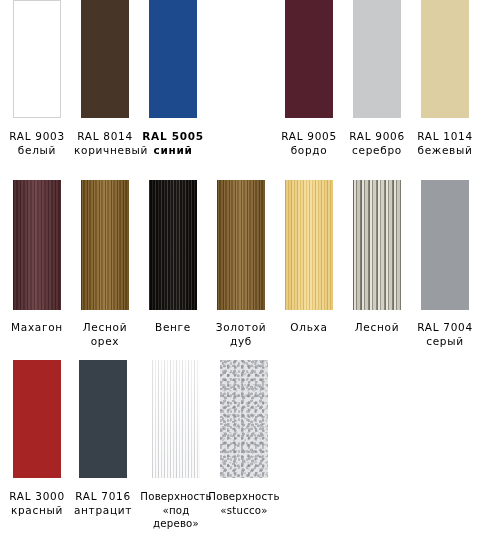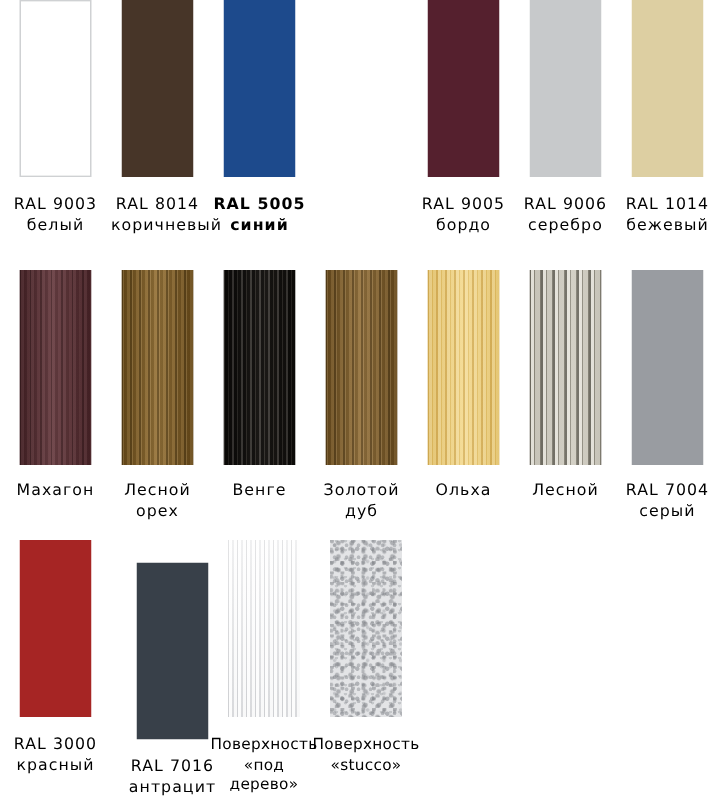--- a/index.html
+++ b/index.html
@@ -159,21 +159,21 @@
       </div>
     </div>
   <div class="swatch-row row-3">
       <div class="cell" style="left: 6px;">
         <div class="chip">
           <div class="chip-inner" style="background-color:#a62524;"></div>
         </div>
         <div class="label">RAL 3000
 красный</div>
       </div>
-      <div class="cell" style="left: 84px; margin-top: 15px;">
+      <div class="cell" style="left: 72px;">
         <div class="chip">
           <div class="chip-inner" style="background-color:#384049;"></div>
         </div>
         <div class="label">RAL 7016
 антрацит</div>
       </div>
       <div class="cell wide" style="left: 139px;">
         <div class="chip">
           <div class="chip-inner" style="background-color:#ececee;background-image:repeating-linear-gradient(90deg,rgba(170,172,176,0.30) 0px, rgba(170,172,176,0.30) 1px, rgba(255,255,255,0.9) 1px, rgba(255,255,255,0.9) 3px,rgba(195,197,200,0.22) 3px, rgba(195,197,200,0.22) 4px, rgba(255,255,255,0.8) 4px, rgba(255,255,255,0.8) 6px),linear-gradient(180deg, rgba(255,255,255,0.85), rgba(205,207,210,0.45));"></div>
         </div>

